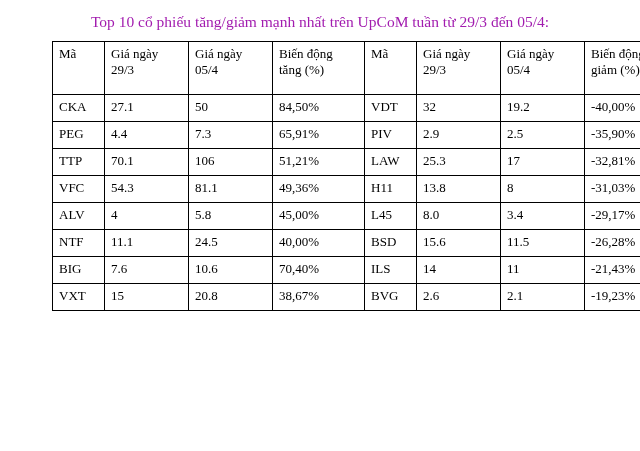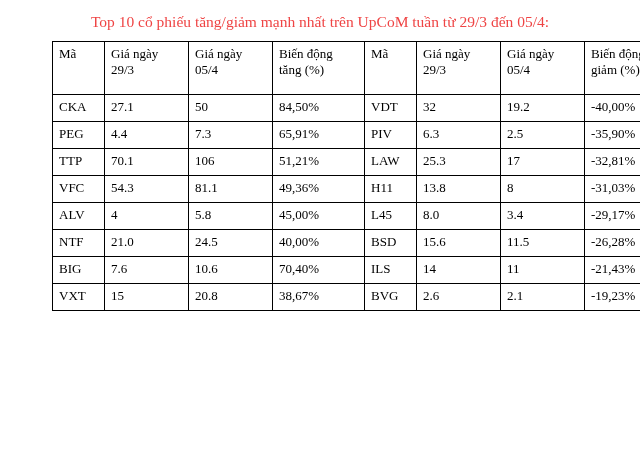--- a/index.html
+++ b/index.html
@@ -18,21 +18,21 @@
     width: 640px;
     height: 451px;
     box-sizing: border-box;
     padding: 0;
     position: relative;
   }
   .title {
     text-align: center;
     font-size: 15.5px;
     font-family: "Liberation Serif", serif;
-    color: #ef4444;
+    color: #a21caf;
     padding: 12px 8px 10px 8px;
     line-height: 1.25;
     font-weight: 400;
   }
   .table-wrap {
     padding: 0 8px;
   }
   table.data {
     border-collapse: collapse;
     width: 624px;
@@ -148,21 +148,21 @@
           <td>
               <span class="cell-text">7.3</span>
             </td>
           <td>
               <span class="cell-text">65,91%</span>
             </td>
           <td>
               <span class="cell-text">PIV</span>
             </td>
           <td>
-              <span class="cell-text">6.3</span>
+              <span class="cell-text">2.9</span>
             </td>
           <td>
               <span class="cell-text">2.5</span>
             </td>
           <td>
               <span class="cell-text">-35,90%</span>
             </td>
         </tr>
         <tr>
           <td>
@@ -240,21 +240,21 @@
             </td>
           <td>
               <span class="cell-text">-29,17%</span>
             </td>
         </tr>
         <tr>
           <td>
               <span class="cell-text">NTF</span>
             </td>
           <td>
-              <span class="cell-text">21.0</span>
+              <span class="cell-text">11.1</span>
             </td>
           <td>
               <span class="cell-text">24.5</span>
             </td>
           <td>
               <span class="cell-text">40,00%</span>
             </td>
           <td>
               <span class="cell-text">BSD</span>
             </td>

